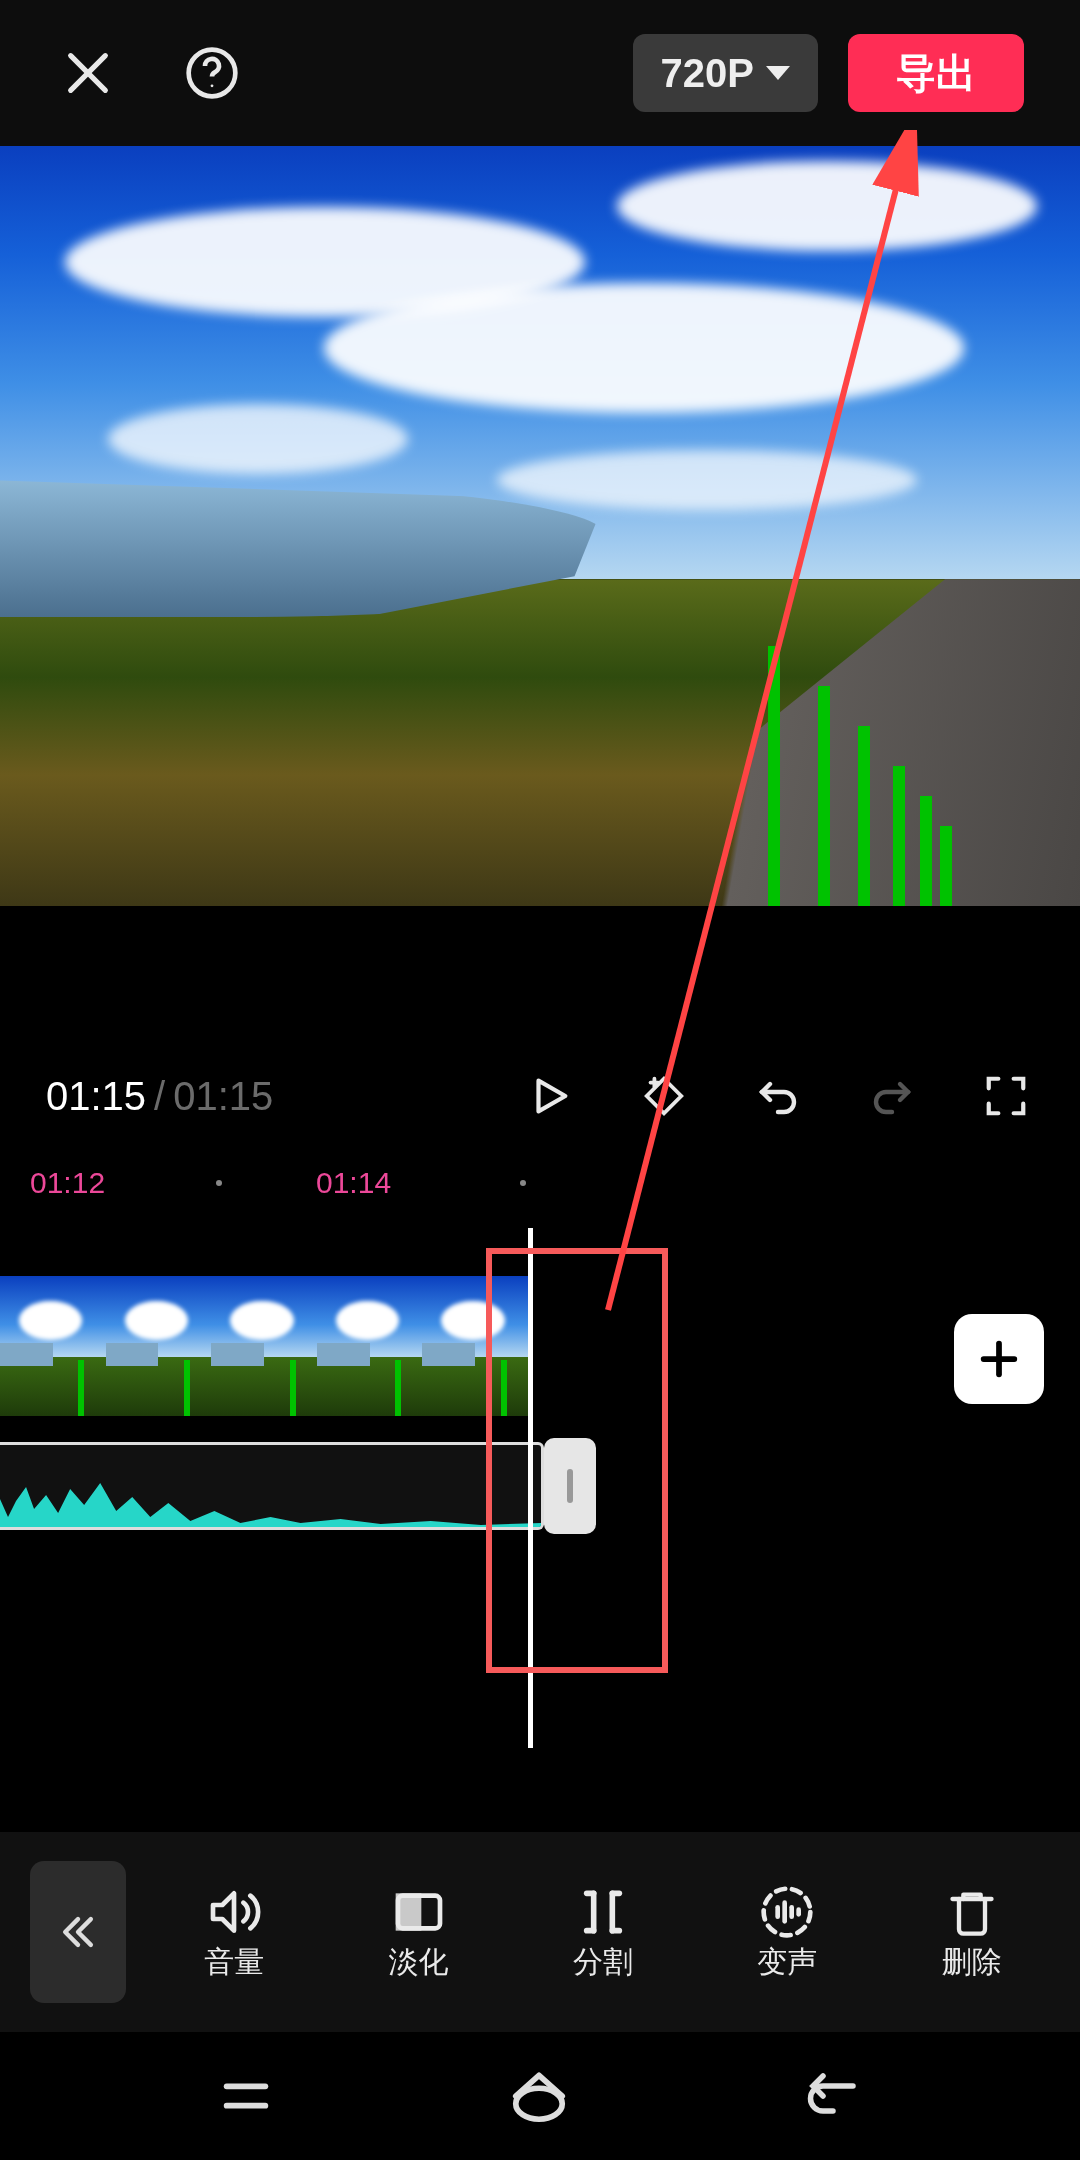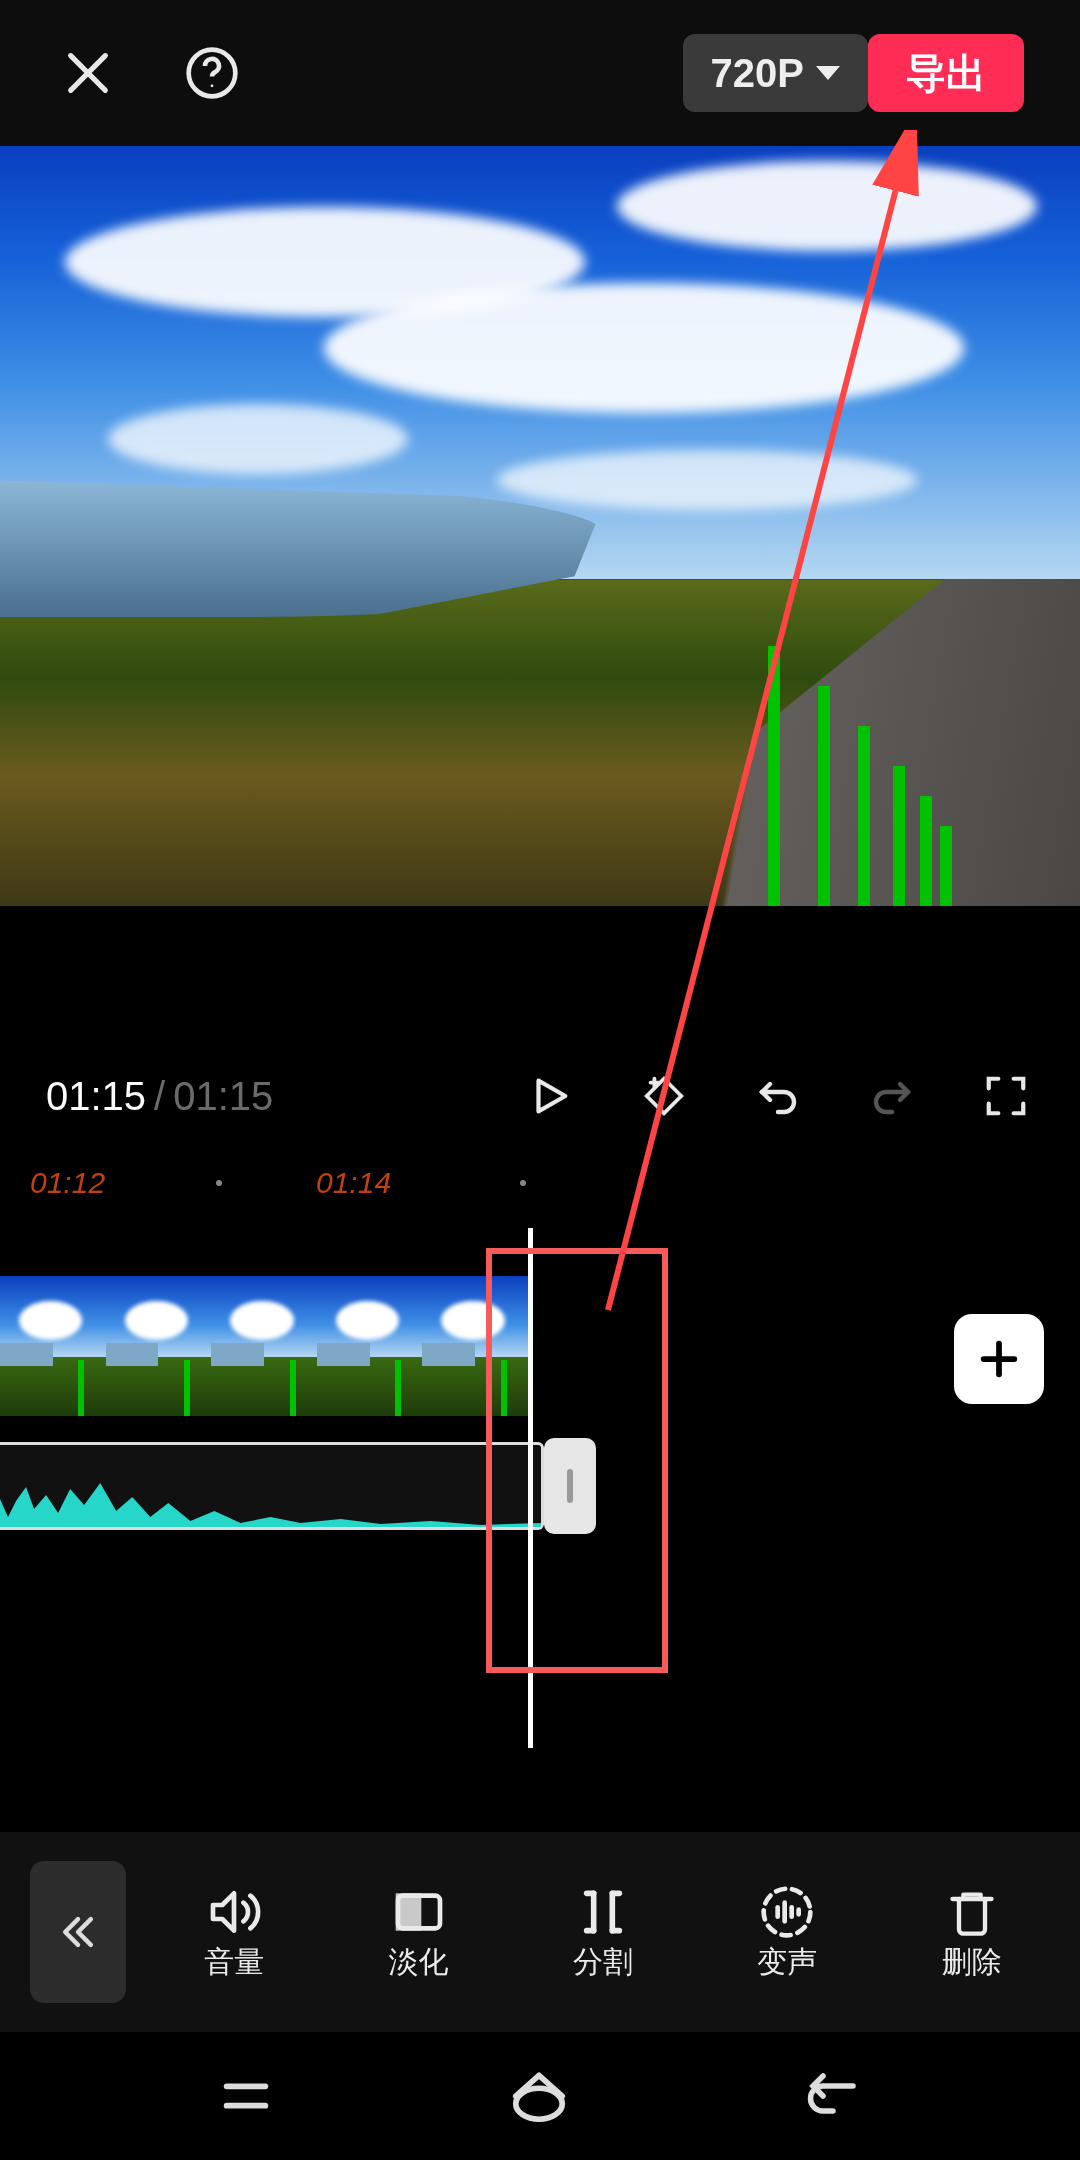--- a/index.html
+++ b/index.html
@@ -25,20 +25,21 @@
   .topbar .left {
     display: flex;
     align-items: center;
     gap: 60px;
     padding-left: 56px;
   }
   .topbar .right {
     margin-left: auto;
     display: flex;
     align-items: center;
+    gap: 30px;
     padding-right: 56px;
   }
   .icon-btn {
     width: 64px; height: 64px;
     display: flex; align-items: center; justify-content: center;
     color: #e8e8e8;
   }
   .res-btn {
     background: #3a3a3a;
     border-radius: 12px;
@@ -54,21 +55,21 @@
   .res-btn .tri {
     width: 0; height: 0;
     border-left: 12px solid transparent;
     border-right: 12px solid transparent;
     border-top: 14px solid #eee;
   }
   .export-btn {
     background: #ff2d55;
     border-radius: 12px;
     height: 78px;
-    padding: 0 38px;
+    padding: 0 48px;
     display: flex;
     align-items: center;
     font-size: 40px;
     font-weight: 600;
     color: #fff;
   }
   
   .preview {
     position: absolute;
     left: 0; top: 146px;
@@ -148,23 +149,22 @@
   .timeline {
     position: absolute;
     left: 0; top: 1152px;
     width: 1080px;
     height: 680px;
     background: #000;
   }
   .ruler {
     position: absolute;
     top: 0; left: 0; width: 100%; height: 60px;
-    color: #c2410c;
+    color: #ec4899;
     font-size: 30px;
-    font-style: italic;
   }
   .ruler span { position: absolute; top: 14px; }
   .ruler .dot {
     width: 6px; height: 6px; border-radius: 50%; background: #888;
     top: 28px;
   }
   .thumbs {
     position: absolute;
     top: 124px;
     left: 0;

